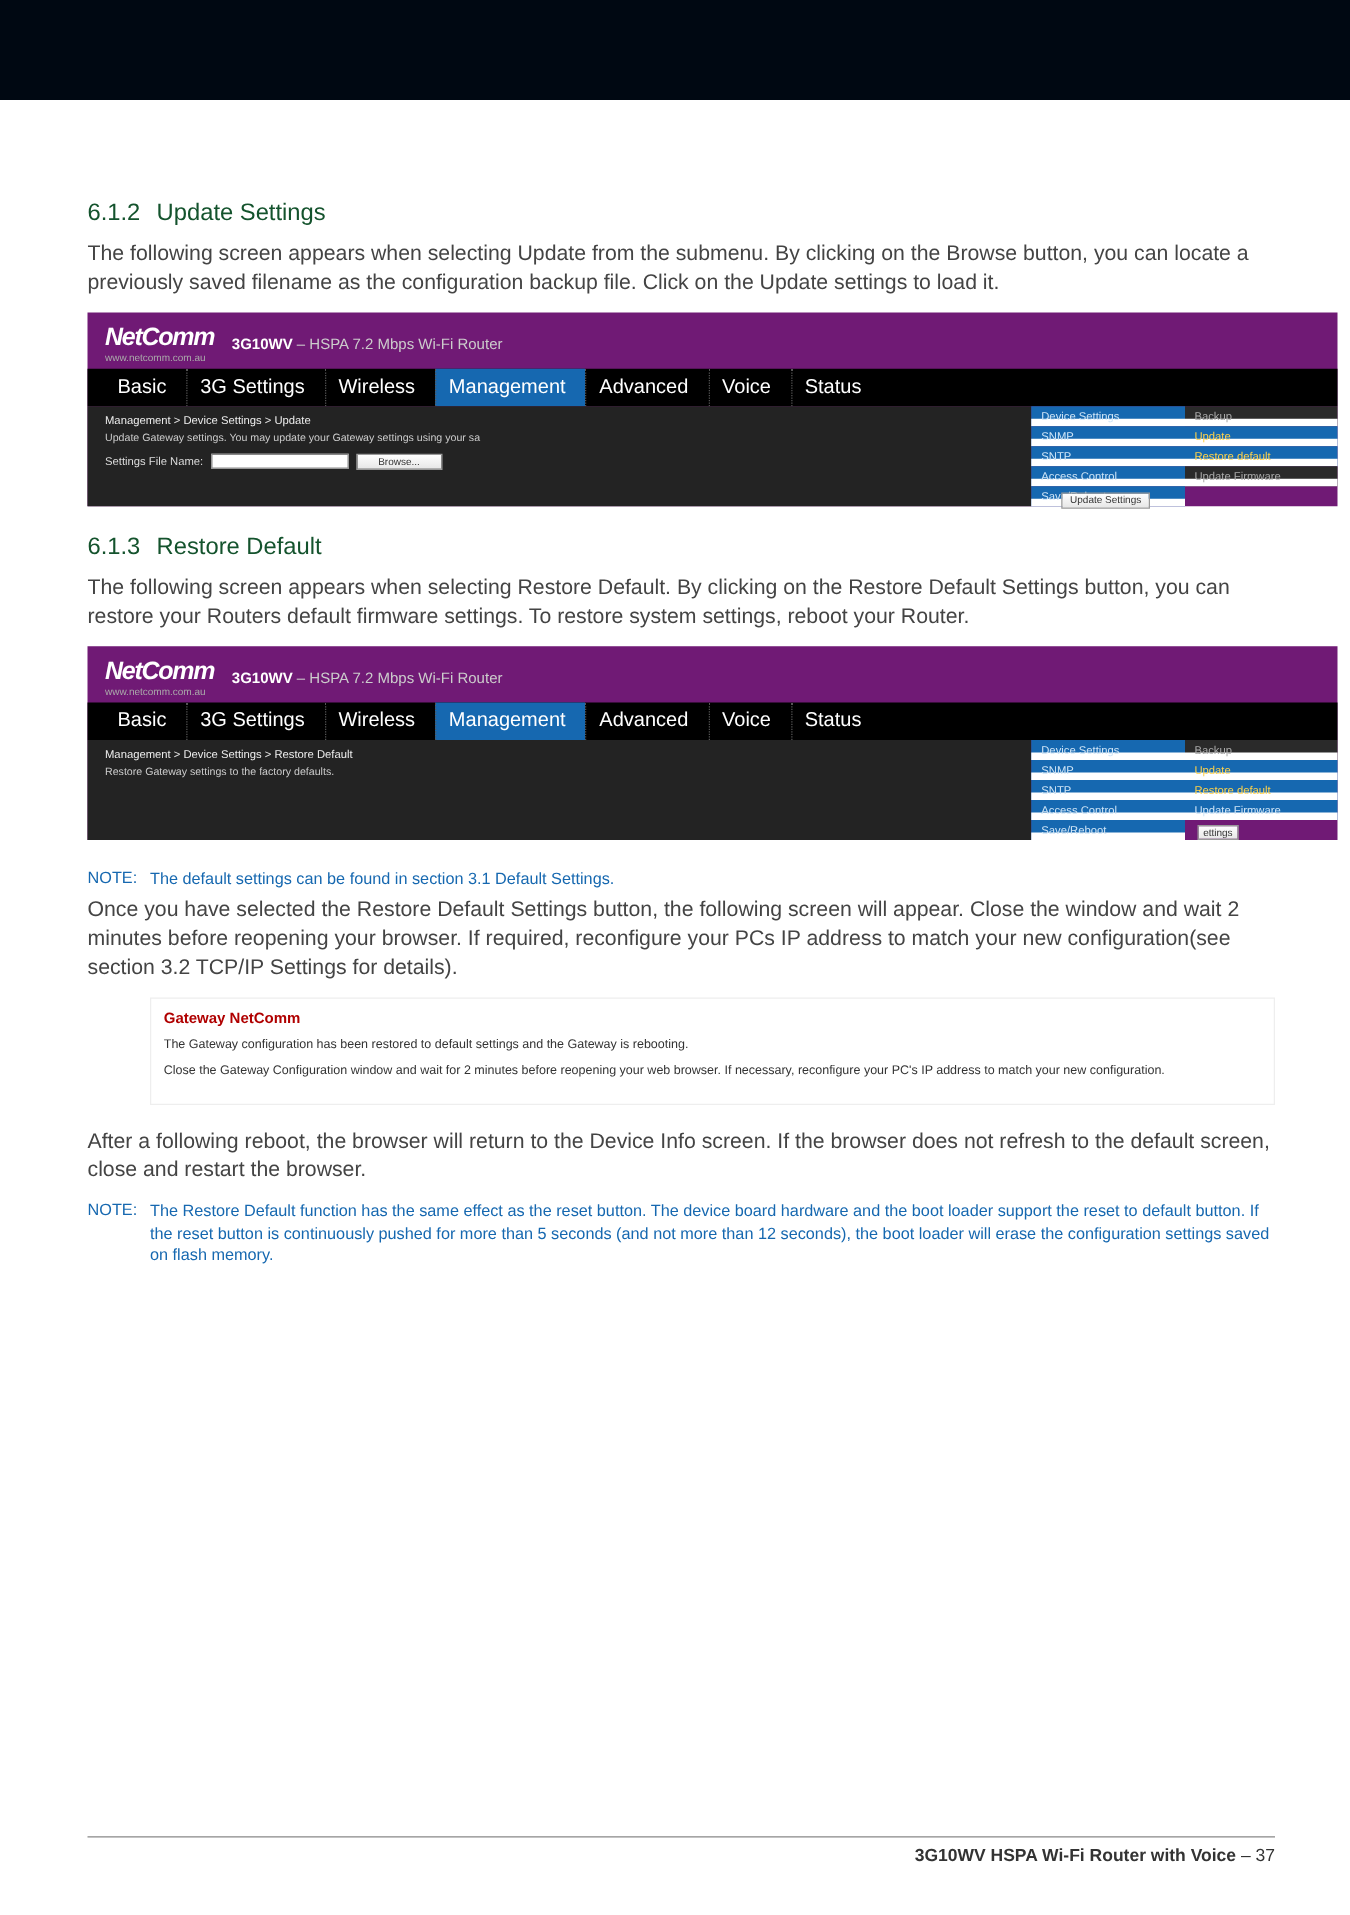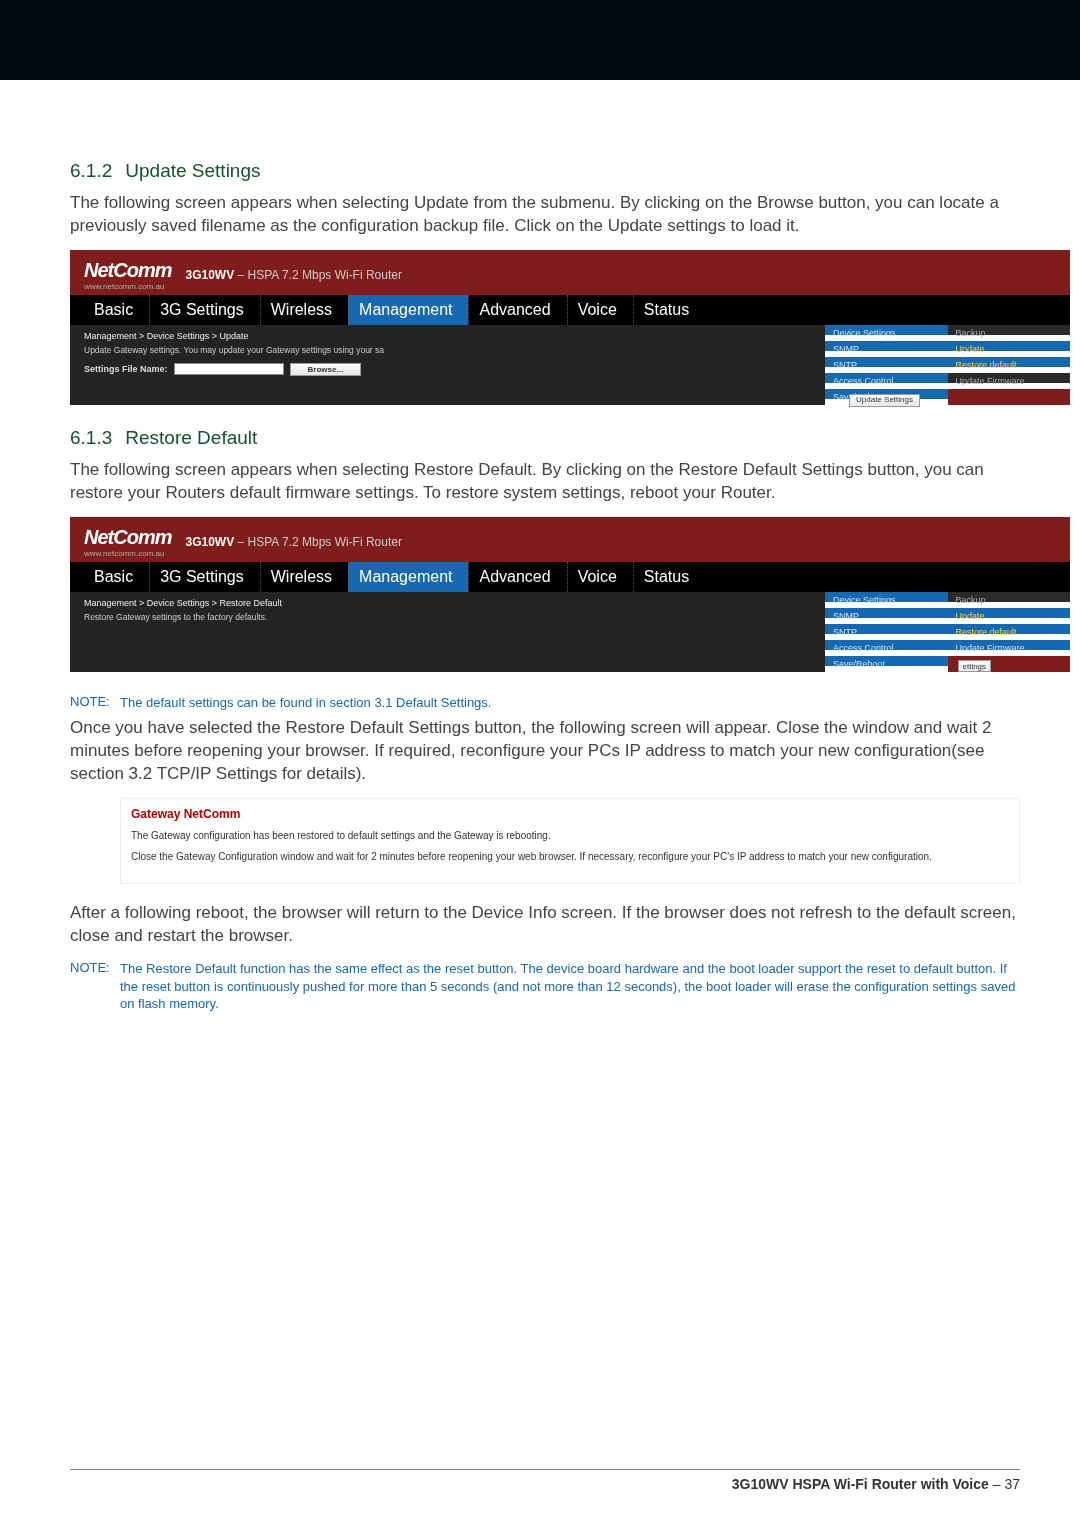--- a/index.html
+++ b/index.html
@@ -31,21 +31,21 @@
     .body-text {
       font-size: 17px;
       color: #444;
       line-height: 1.35;
       margin-bottom: 12px;
     }
     
     .router-ui {
       width: 1000px;
       margin: 6px auto 22px auto;
-      background: #7f1d1d;
+      background: #701a75;
       font-size: 10px;
       color: #e6e6e6;
     }
     .ru-header {
       padding: 10px 14px 4px 14px;
       display: flex;
       align-items: center;
       gap: 14px;
     }
     .ru-logo {
@@ -88,21 +88,21 @@
     .ru-left {
       flex: 1;
       background: #232323;
       padding: 6px 10px 14px 14px;
       color: #ddd;
       font-size: 9px;
       min-height: 70px;
     }
     .ru-breadcrumb { color: #eee; margin-bottom: 4px; }
     .ru-help { color: #ccc; font-size: 8.5px; margin-bottom: 8px; }
-    .ru-field-row { display: flex; align-items: center; gap: 6px; font-weight: bold; }
+    .ru-field-row { display: flex; align-items: center; gap: 6px; }
     .ru-input {
       border: 1px solid #888;
       background: #fff;
       height: 12px;
       width: 110px;
     }
     .ru-btn-sm {
       background: linear-gradient(#fefefe,#e7e7e7);
       border: 1px solid #999;
       color: #333;

